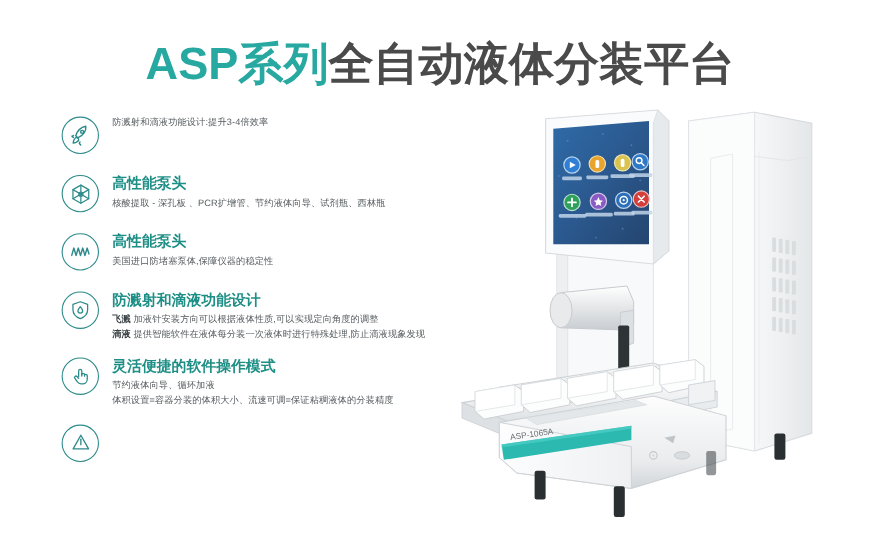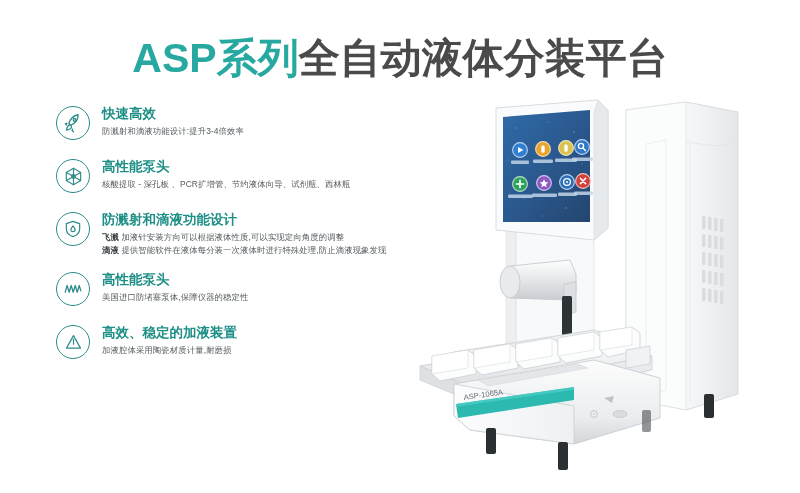--- a/index.html
+++ b/index.html
@@ -81,76 +81,84 @@
     <div class="feature">
       <div class="f-icon">
         <svg width="22" height="22" viewBox="0 0 24 24" fill="none" stroke="#2E8B8B" stroke-width="1.4" stroke-linecap="round" stroke-linejoin="round">
           <path d="M6.5 15.5c-1.3 1.3-1.6 4.2-1.6 4.2s2.9-.3 4.2-1.6a2 2 0 1 0-2.6-2.6z"></path>
           <path d="M9.5 14.5l-2-2c1.5-5 5-8.5 10-9.5 .4 5.3-3.2 9.3-8 11.5z"></path>
           <circle cx="13.8" cy="8.6" r="1.5"></circle>
           <path d="M5.3 12.3l-1.6 .6 1.4 1.4M11.6 18.6l-.6 1.6 1.4 1.4"></path>
         </svg>
       </div>
       <div class="f-body">
-        <div class="f-title">快速高效</div>
         <div class="f-desc"><span>防溅射和滴液功能设计:提升3-4倍效率</span></div>
       </div>
     </div>
 
     <div class="feature">
       <div class="f-icon">
         <svg width="21" height="21" viewBox="0 0 24 24" fill="none" stroke="#2E8B8B" stroke-width="1.3" stroke-linecap="round" stroke-linejoin="round">
           <path d="M12 2.6 20.2 7.3v9.4L12 21.4 3.8 16.7V7.3z"></path>
           <path d="M12 2.6v18.8M3.8 7.3 20.2 16.7M20.2 7.3 3.8 16.7"></path>
           <circle cx="12" cy="12" r="2.1" fill="none"></circle>
         </svg>
       </div>
       <div class="f-body">
         <div class="f-title">高性能泵头</div>
         <div class="f-desc"><span>核酸提取 - 深孔板 、PCR扩增管、节约液体向导、试剂瓶、西林瓶</span></div>
       </div>
     </div>
 
     <div class="feature">
       <div class="f-icon">
+        <svg width="22" height="22" viewBox="0 0 24 24" fill="none" stroke="#2E8B8B" stroke-width="1.4" stroke-linecap="round" stroke-linejoin="round">
+          <path d="M3.5 15.5 5.6 8.2 7.8 15.5 10 8.2 12.2 15.5 14.4 8.2 16.6 15.5 18.8 8.2 20.6 14"></path>
+        </svg>
+      </div>
+      <div class="f-body">
+        <div class="f-title">高性能泵头</div>
+        <div class="f-desc"><span>美国进口防堵塞泵体,保障仪器的稳定性</span></div>
+      </div>
+    </div>
+
+    <div class="feature">
+      <div class="f-icon">
         <svg width="20" height="20" viewBox="0 0 24 24" fill="none" stroke="#2E8B8B" stroke-width="1.4" stroke-linecap="round" stroke-linejoin="round">
           <path d="M12 2.8 20 5.6v6c0 5-3.4 8-8 9.6-4.6-1.6-8-4.6-8-9.6v-6z"></path>
           <path d="M12 8.2c1.6 2 2.6 3.2 2.6 4.4a2.6 2.6 0 1 1-5.2 0c0-1.2 1-2.4 2.6-4.4z"></path>
         </svg>
       </div>
       <div class="f-body">
         <div class="f-title">防溅射和滴液功能设计</div>
         <div class="f-desc"><span class="lead">飞溅</span> <span>加液针安装方向可以根据液体性质,可以实现定向角度的调整</span></div>
         <div class="f-desc"><span class="lead">滴液</span> <span>提供智能软件在液体每分装一次液体时进行特殊处理,防止滴液现象发现</span></div>
       </div>
     </div>
 
     <div class="feature">
       <div class="f-icon">
-        <svg width="22" height="22" viewBox="0 0 24 24" fill="none" stroke="#2E8B8B" stroke-width="1.4" stroke-linecap="round" stroke-linejoin="round">
-          <path d="M3.5 15.5 5.6 8.2 7.8 15.5 10 8.2 12.2 15.5 14.4 8.2 16.6 15.5 18.8 8.2 20.6 14"></path>
-        </svg>
-      </div>
-      <div class="f-body">
-        <div class="f-title">高性能泵头</div>
-        <div class="f-desc"><span>美国进口防堵塞泵体,保障仪器的稳定性</span></div>
-      </div>
-    </div>
-
+        <svg width="20" height="20" viewBox="0 0 24 24" fill="none" stroke="#2E8B8B" stroke-width="1.4" stroke-linecap="round" stroke-linejoin="round">
+          <path d="M10.2 12.4V6.2a1.7 1.7 0 0 1 3.4 0v5.6"></path>
+          <path d="M13.6 10.4a1.5 1.5 0 0 1 3 0v1.6M16.6 11.4a1.5 1.5 0 0 1 3 0v3.6c0 3-2.2 5.4-5.2 5.4h-1.6c-2 0-3.2-1-4.2-2.4l-2.6-3.8a1.5 1.5 0 0 1 2.3-1.9l1.9 1.9"></path>
+        </svg>
+      </div>
+      <div class="f-body">
+        <div class="f-title">灵活便捷的软件操作模式</div>
+        <div class="f-desc"><span>节约液体向导、循环加液</span></div>
+        <div class="f-desc"><span>体积设置=容器分装的体积大小、流速可调=保证粘稠液体的分装精度</span></div>
+      </div>
+    </div>
 
     <div class="feature">
       <div class="f-icon">
         <svg width="21" height="21" viewBox="0 0 24 24" fill="none" stroke="#2E8B8B" stroke-width="1.4" stroke-linecap="round" stroke-linejoin="round">
           <path d="M12 4.2 20 18.4H4z"></path>
           <path d="M12 8.4v5.6"></path>
         </svg>
-      </div>
-      <div class="f-body">
-        <div class="f-title">高效、稳定的加液装置</div>
-        <div class="f-desc"><span>加液腔体采用陶瓷材质计量,耐磨损</span></div>
       </div>
     </div>
 
   </div>
 
   <div id="machine">
     <svg width="390" height="385" viewBox="0 0 390 385" xmlns="http://www.w3.org/2000/svg">
       <defs>
         <linearGradient id="gBodyR" x1="0" y1="0" x2="1" y2="0">
           <stop offset="0%" stop-color="#FFFFFF"></stop>

